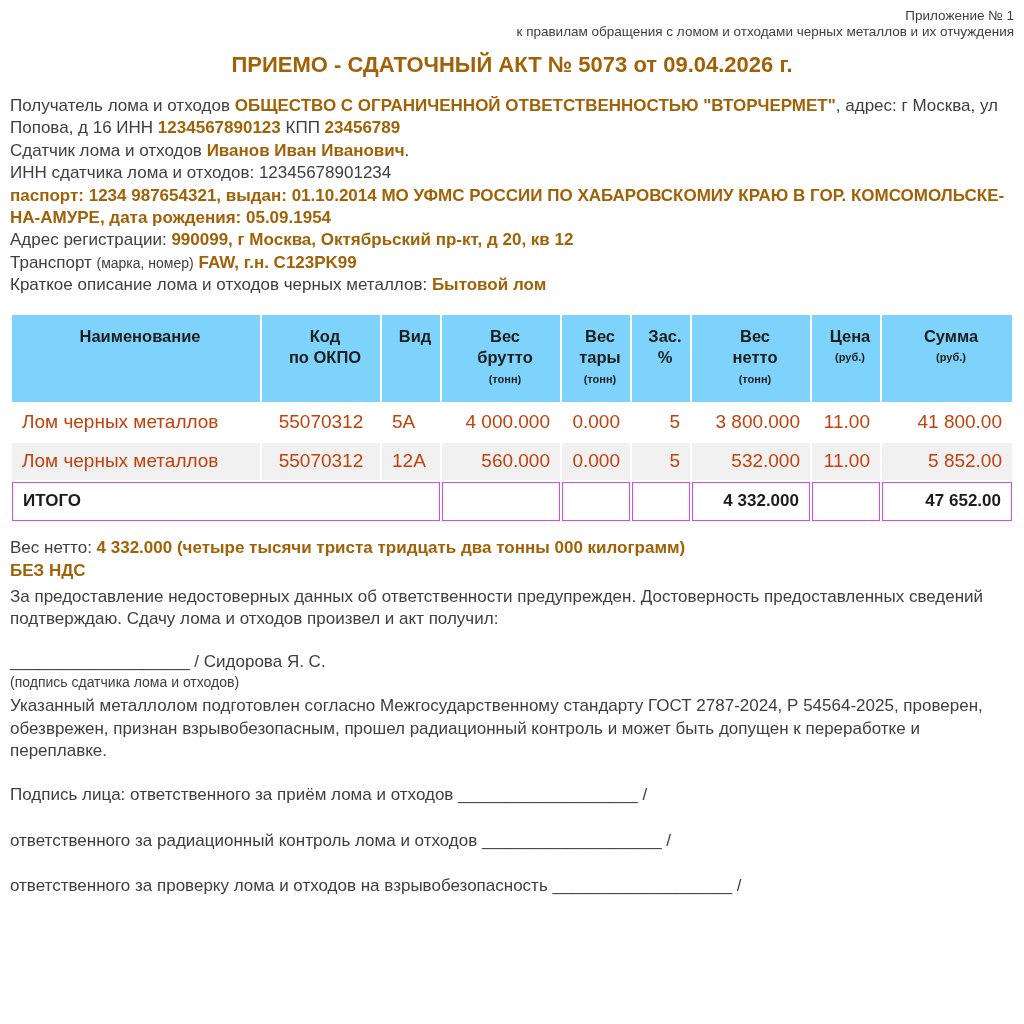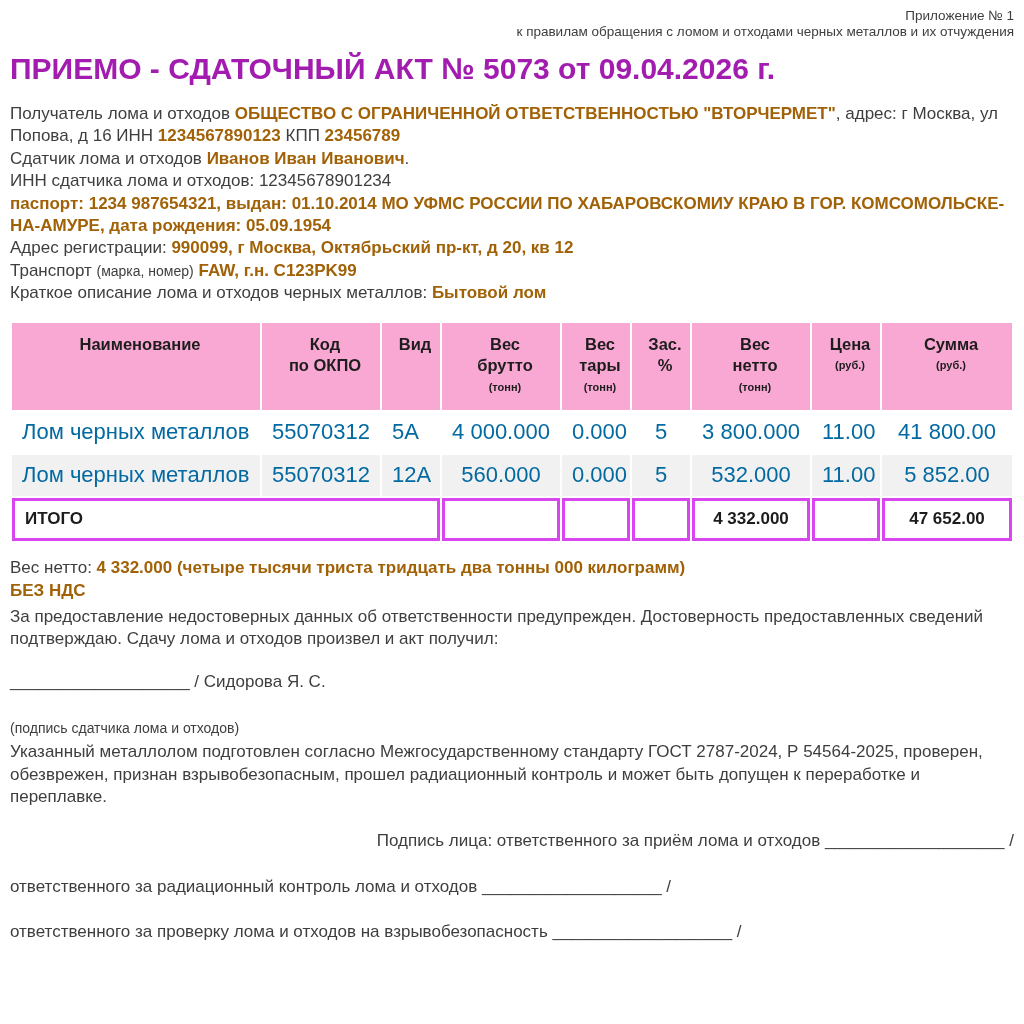--- a/index.html
+++ b/index.html
@@ -12,74 +12,74 @@
   .page { padding:8px 10px 30px 10px; }
 
   .appendix {
     text-align:right;
     font-size:13.5px;
     line-height:15.5px;
     color:#3e3e3e;
   }
 
   .act-title {
-    text-align:left;
-    font-size:30px;
+    text-align:center;
+    font-size:22px;
     font-weight:700;
-    color:#a21caf;
+    color:#a16207;
     margin:13px 0 17px 0;
   }
 
   .line {
     font-size:17px;
     line-height:22.4px;
     color:#3e3e3e;
   }
   .line .bold, .bold { font-weight:700; color:#a16207; }
   .line .small { font-size:14px; }
 
   table.items {
     width:100%;
     border-collapse:separate;
     border-spacing:2px;
     table-layout:fixed;
     margin:16px 0 14px 0;
   }
   table.items thead td {
-    background:#f9a8d4;
+    background:#7dd3fc;
     font-weight:700;
     color:#1d1d1d;
     text-align:center;
     vertical-align:top;
     padding:11px 6px 12px 14px;
     font-size:16.5px;
     line-height:21.5px;
   }
   table.items thead td .unit { font-size:11px; }
   table.items tbody td {
-    font-size:22px;
-    color:#0369a1;
+    font-size:19px;
+    color:#c2410c;
     padding:7px 10px 8px 10px;
     overflow:hidden;
     white-space:nowrap;
   }
   table.items tr.row-even td { background:#ffffff; }
   table.items tr.row-odd td  { background:#f1f1f1; }
   table.items tr.totals td {
     background:#ffffff;
-    border:3px solid #d946ef;
+    border:1px solid #d946ef;
     font-weight:700;
     color:#1c1c1c;
     font-size:17px;
     padding:8px 10px 9px 10px;
   }
-  td.al-left{text-align:left;} td.al-center{text-align:center;} td.al-right{text-align:center;margin-top:46px;}
-
-  .mt4{margin-top:4px;} .mt20{margin-top:20px;} .mt26{margin-top:26px;}
-  .mt22{margin-top:22px;text-align:right;} .mt23{margin-top:23px;}
+  td.al-left{text-align:left;} td.al-center{text-align:center;} td.al-right{text-align:right;margin-top:46px;}
+
+  .mt4{margin-top:4px;} .mt20{margin-top:20px;} .mt26{}
+  .mt22{margin-top:22px;} .mt23{margin-top:23px;}
   .caption {
     font-size:14px;
     line-height:18px;
     color:#3e3e3e;
   }
 </style>
 </head>
 <body>
 
 <div class="page">

